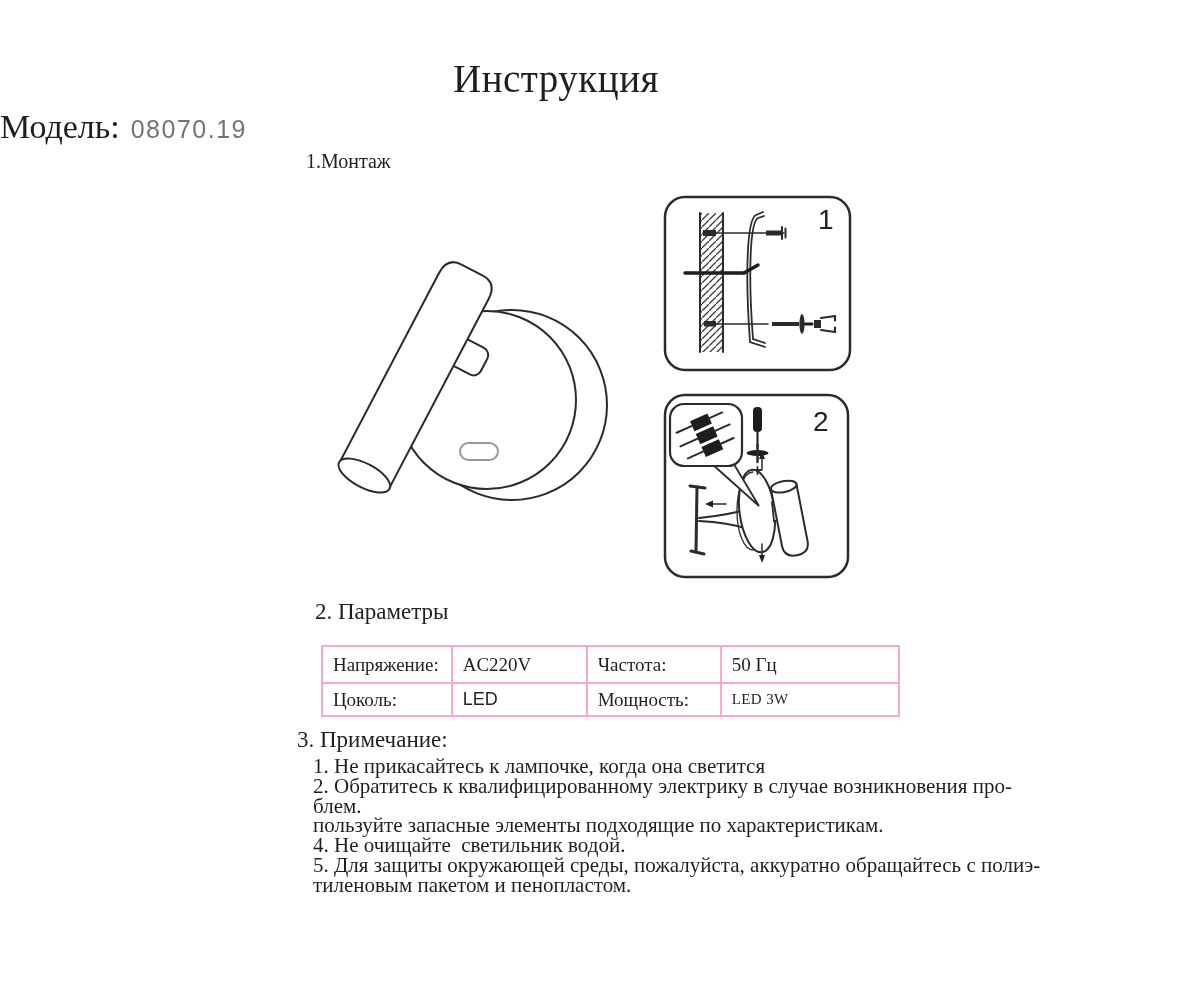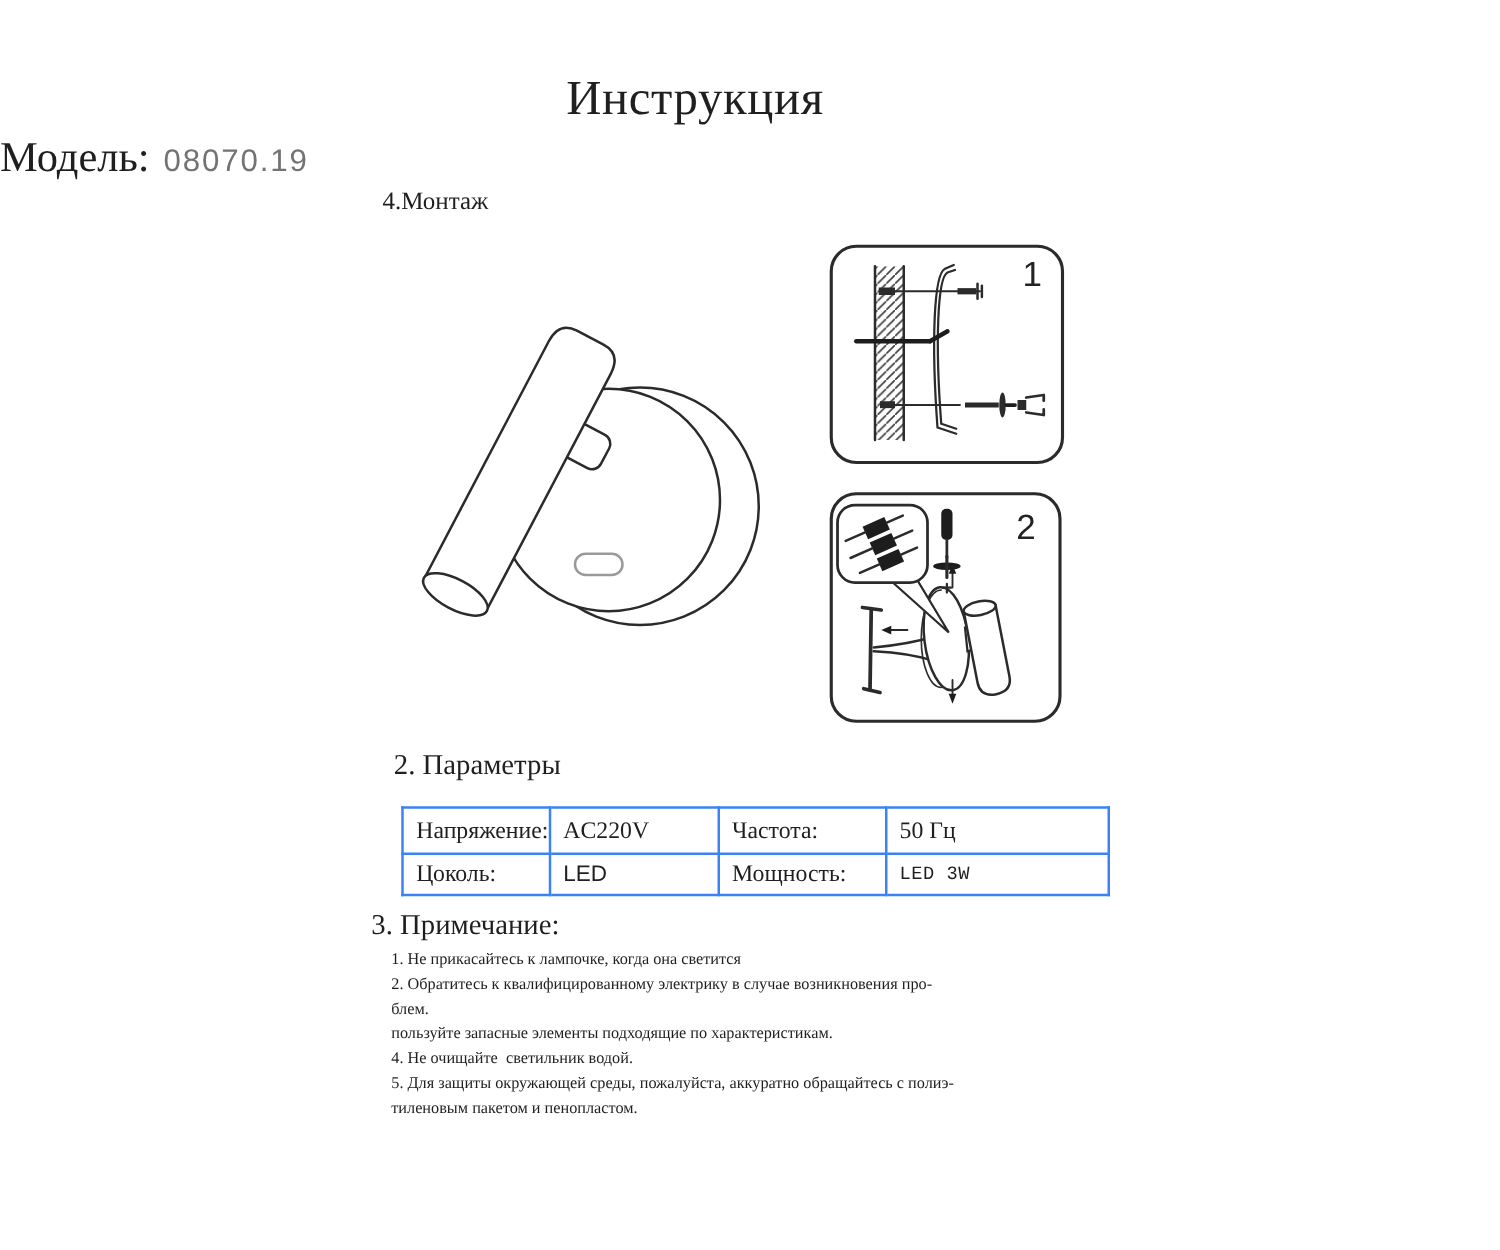--- a/index.html
+++ b/index.html
@@ -10,42 +10,42 @@
   .model-line{position:absolute;left:0;top:108px;width:1136px;display:flex;
               align-items:baseline;gap:11px;}
   .model-label{font-size:34px;}
   .model-value{font-family:"Liberation Sans","DejaVu Sans",sans-serif;font-size:25px;
                letter-spacing:1.5px;color:#737373;}
   .h-montage{position:absolute;left:306px;top:150px;font-size:20px;}
   .h-params{position:absolute;left:315px;top:599px;font-size:23px;}
   .h-notes{position:absolute;left:297px;top:727px;font-size:23px;}
   .fig{position:absolute;}
   .params-table{position:absolute;left:321px;top:645px;border-collapse:collapse;table-layout:fixed;}
-  .params-table td{border:2px solid #3b82f6;font-size:19px;padding:0 0 0 10px;vertical-align:middle;}
+  .params-table td{border:2px solid #f9a8d4;font-size:19px;padding:0 12px 0 10px;vertical-align:middle;}
   .params-table tr:nth-child(1) td{height:35px;}
   .params-table tr:nth-child(2) td{height:31px;}
   td.sans{font-family:"Liberation Sans","DejaVu Sans",sans-serif;font-size:18px;}
-  td.sans-small{font-family:Liberation Mono, monospace;font-size:15px;letter-spacing:.4px;}
-  .notes{position:absolute;left:313px;top:757px;font-size:13px;line-height:19.8px;}
+  td.sans-small{font-family:Liberation Serif, serif;font-size:15px;letter-spacing:.4px;}
+  .notes{position:absolute;left:313px;top:757px;font-size:21px;line-height:19.8px;}
   .note-line{white-space:pre;}
   svg text{font-family:"Liberation Sans","DejaVu Sans",sans-serif;fill:#232323;}
 </style>
 </head>
 <body>
 
 <div class="page">
 
   <div class="doc-title">Инструкция</div>
 
   <div class="model-line">
     <span class="model-label">Модель:</span>
     <span class="model-value">08070.19</span>
   </div>
 
-  <div class="h-montage">4.Монтаж</div>
+  <div class="h-montage">1.Монтаж</div>
 
   <svg class="fig" style="left:300px;top:230px;" width="330" height="330" viewBox="0 0 330 330">
     <g stroke="#2b2b2b" stroke-width="2" fill="none" stroke-linecap="round">
       <circle cx="212" cy="175" r="95" fill="#ffffff"></circle>
       <circle cx="187" cy="170" r="89" fill="#ffffff"></circle>
       <rect x="152" y="112" width="34" height="30" rx="8" fill="#ffffff" transform="rotate(28 169 127)"></rect>
       <g transform="rotate(27.7 115 149)">
         <path d="M87 44 Q87 26 103 26 L127 26 Q143 26 143 44 L143 258 L87 258 Z" fill="#ffffff"></path>
         <ellipse cx="115" cy="258" rx="28.5" ry="12" fill="#ffffff"></ellipse>
       </g>

